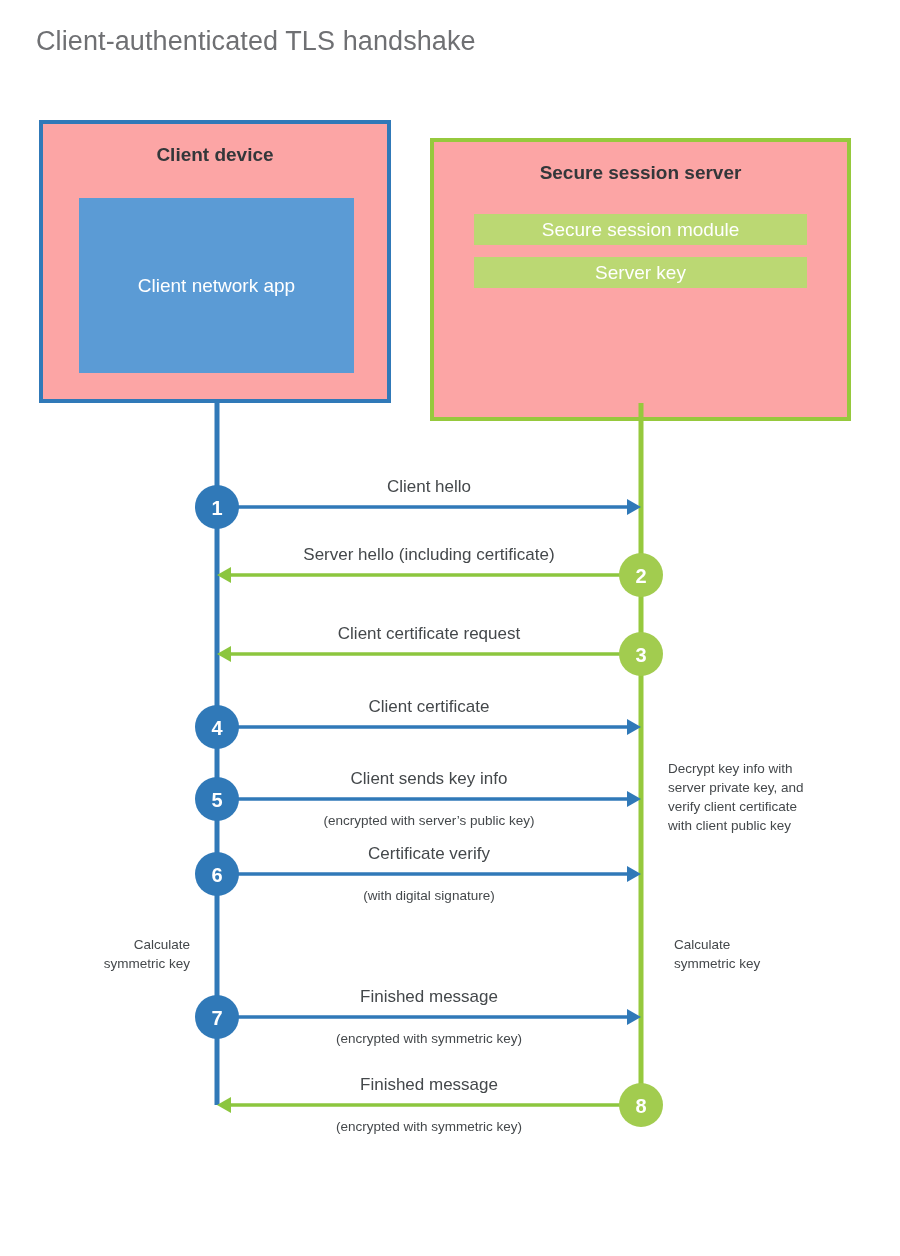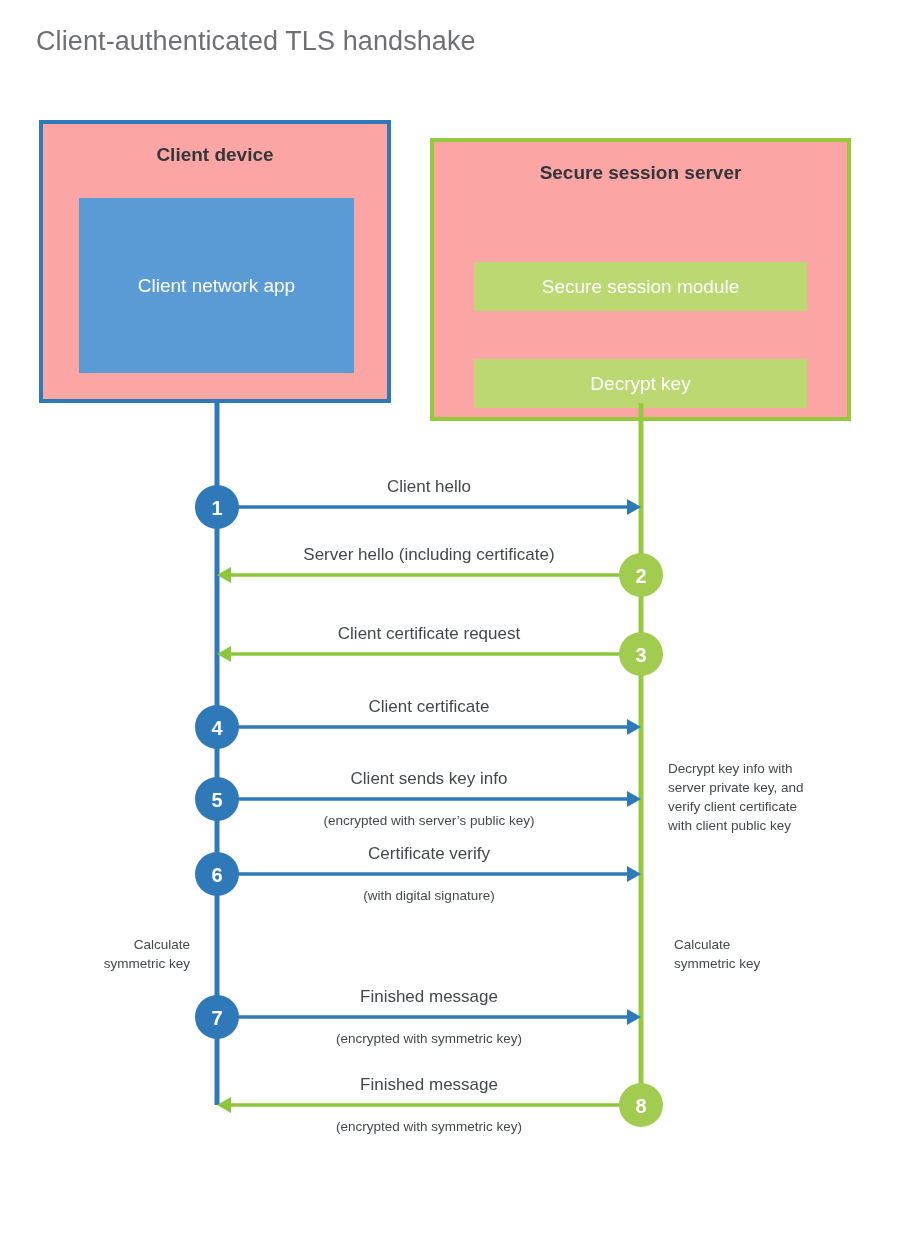--- a/index.html
+++ b/index.html
@@ -76,29 +76,28 @@
     text-align: right;
     line-height: 1.35;
   }
   .server-bars {
     position: absolute;
     left: 40px;
     top: 72px;
     width: 333px;
   }
   .server-bar {
-    height: 49px;
+    height: 31px;
     background: #bbd873;
     color: #ffffff;
     font-size: 19px;
     display: flex;
     align-items: center;
     justify-content: center;
     margin-bottom: 12px;
-    margin-top: 48px;
   }
   .server-bar:last-child { margin-bottom: 0; }
 
   
   #sequence-svg {
     position: absolute;
     left: 0;
     top: 0;
     width: 900px;
     height: 1256px;
@@ -146,21 +145,21 @@
 
   <div class="actor-box client">
     <div class="actor-title">Client device</div>
     <div class="client-app-box">Client network app</div>
   </div>
 
   <div class="actor-box server">
     <div class="actor-title">Secure session server</div>
     <div class="server-bars">
       <div class="server-bar">Secure session module</div>
-      <div class="server-bar">Decrypt key</div>
+      <div class="server-bar">Server key</div>
     </div>
   </div>
 
   <svg id="sequence-svg" viewBox="0 0 900 1256" xmlns="http://www.w3.org/2000/svg">
     <g id="lifelines">
         <line x1="217" y1="403" x2="217" y2="1105" class="lifeline-client"></line>
         <line x1="641" y1="403" x2="641" y2="1105" class="lifeline-server"></line>
       </g>
     <g id="messages">
         <g>

